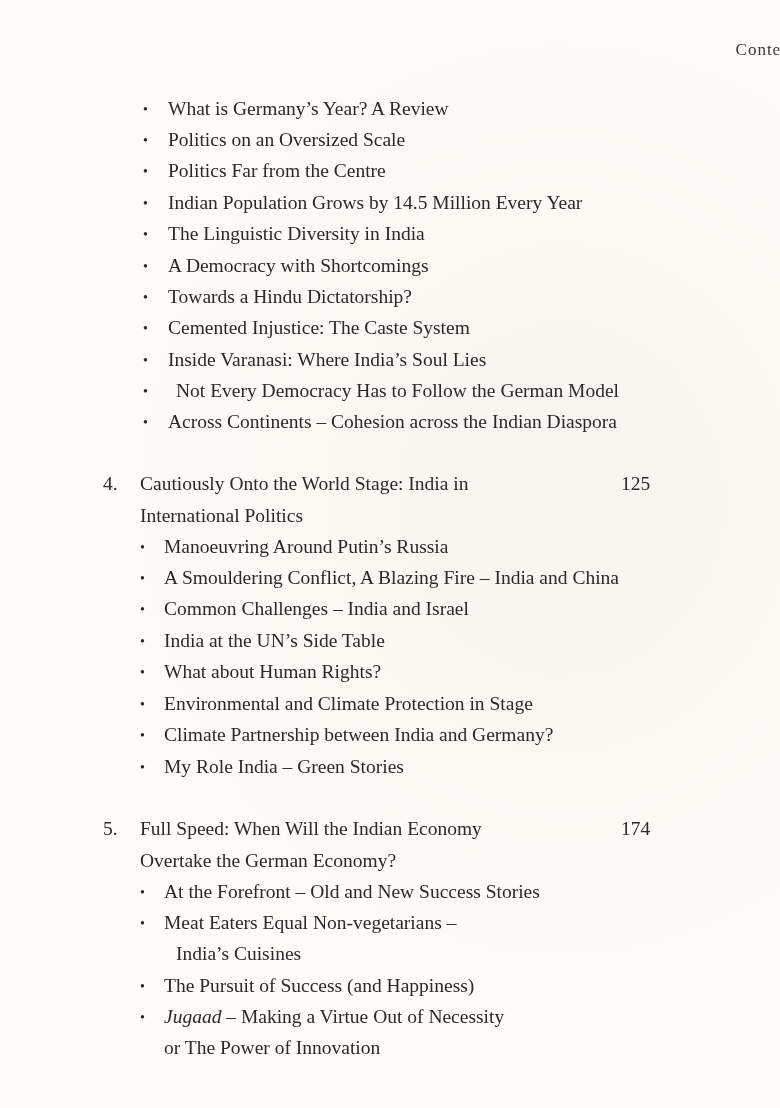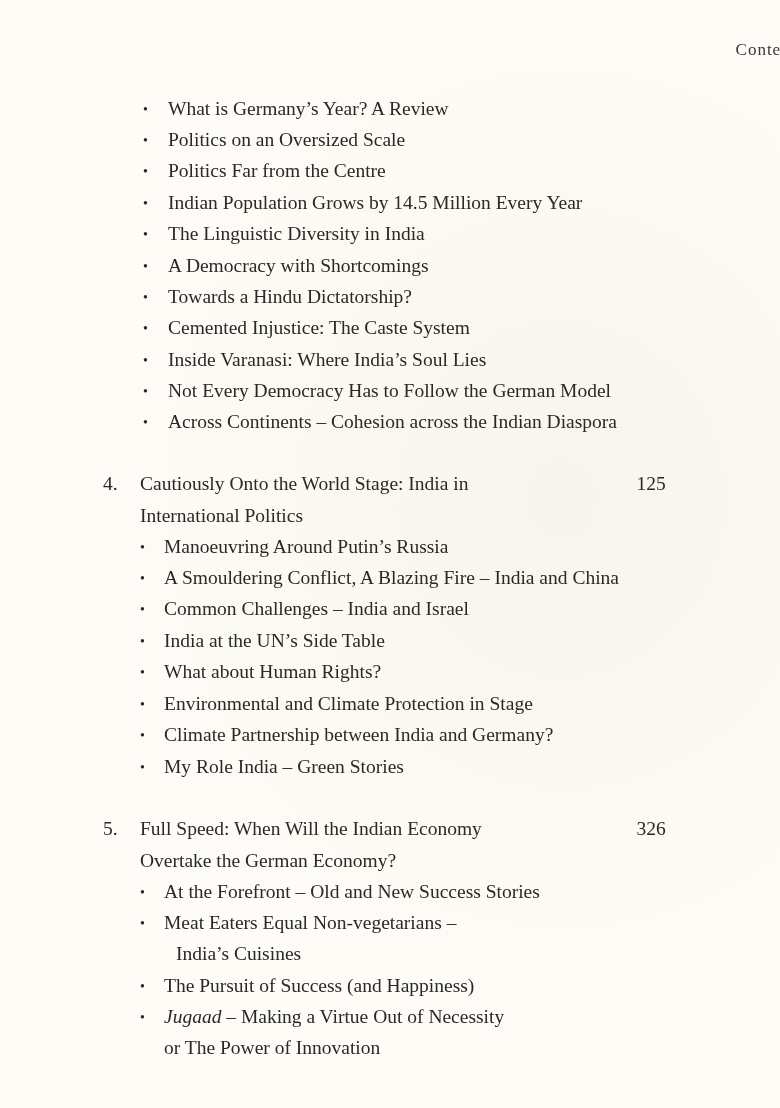--- a/index.html
+++ b/index.html
@@ -50,21 +50,21 @@
     .chapter-num {
       position: absolute;
       font-size: 19.5px;
       line-height: 24px;
       color: #2b2927;
     }
     .page-num {
       position: absolute;
       font-size: 19.5px;
       line-height: 24px;
-      text-align: center;
+      text-align: left;
       width: 60px;
       color: #2b2927;
     }
     .italic { font-style: italic; }
   </style>
 </head>
 <body>
 
 <div class="page">
 
@@ -92,21 +92,21 @@
     <span class="bullet" style="left:143px;top:286px">•</span>
     <span class="line" style="left:168px;top:285px">Towards a Hindu Dictatorship?</span>
 
     <span class="bullet" style="left:143px;top:317px">•</span>
     <span class="line" style="left:168px;top:316px">Cemented Injustice: The Caste System</span>
 
     <span class="bullet" style="left:143px;top:349px">•</span>
     <span class="line" style="left:168px;top:348px">Inside Varanasi: Where India’s Soul Lies</span>
 
     <span class="bullet" style="left:143px;top:380px">•</span>
-    <span class="line" style="left:168px;top:379px">Not Every Democracy Has to Follow the German Model</span>
+    <span class="line" style="left:176px;top:379px">Not Every Democracy Has to Follow the German Model</span>
 
     <span class="bullet" style="left:143px;top:411px">•</span>
     <span class="line" style="left:168px;top:410px">Across Continents – Cohesion across the Indian Diaspora</span>
   </div>
 
   <div>
     <span class="chapter-num" style="left:103px;top:472px">4.</span>
     <span class="line" style="left:140px;top:472px">Cautiously Onto the World Stage: India in</span>
     <span class="line" style="left:140px;top:504px">International Politics</span>
     <span class="page-num" style="left:621px;top:472px">125</span>
@@ -133,21 +133,21 @@
     <span class="line" style="left:164px;top:723px">Climate Partnership between India and Germany?</span>
 
     <span class="bullet" style="left:140px;top:756px">•</span>
     <span class="line" style="left:164px;top:755px">My Role India – Green Stories</span>
   </div>
 
   <div>
     <span class="chapter-num" style="left:103px;top:817px">5.</span>
     <span class="line" style="left:140px;top:817px">Full Speed: When Will the Indian Economy</span>
     <span class="line" style="left:140px;top:849px">Overtake the German Economy?</span>
-    <span class="page-num" style="left:621px;top:817px">326</span>
+    <span class="page-num" style="left:621px;top:817px">174</span>
 
     <span class="bullet" style="left:140px;top:881px">•</span>
     <span class="line" style="left:164px;top:880px">At the Forefront – Old and New Success Stories</span>
 
     <span class="bullet" style="left:140px;top:912px">•</span>
     <span class="line" style="left:164px;top:911px">Meat Eaters Equal Non-vegetarians –</span>
     <span class="line" style="left:176px;top:942px">India’s Cuisines</span>
 
     <span class="bullet" style="left:140px;top:975px">•</span>
     <span class="line" style="left:164px;top:974px">The Pursuit of Success (and Happiness)</span>

